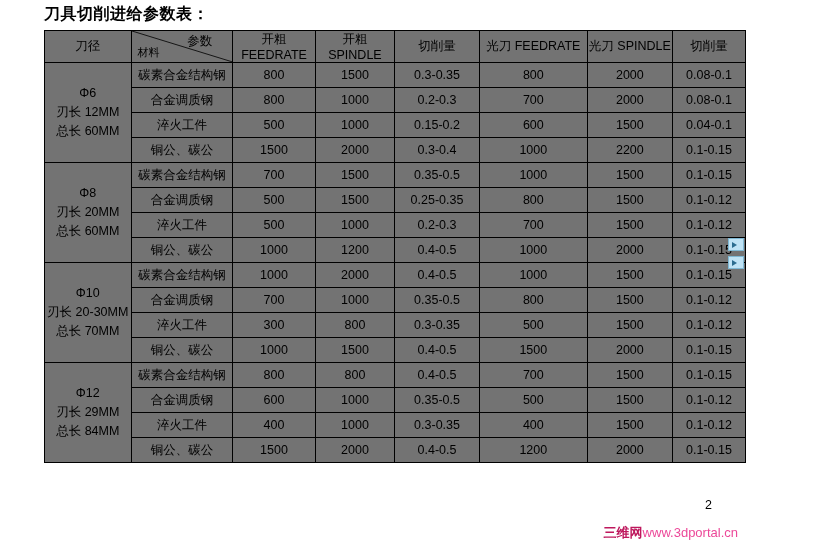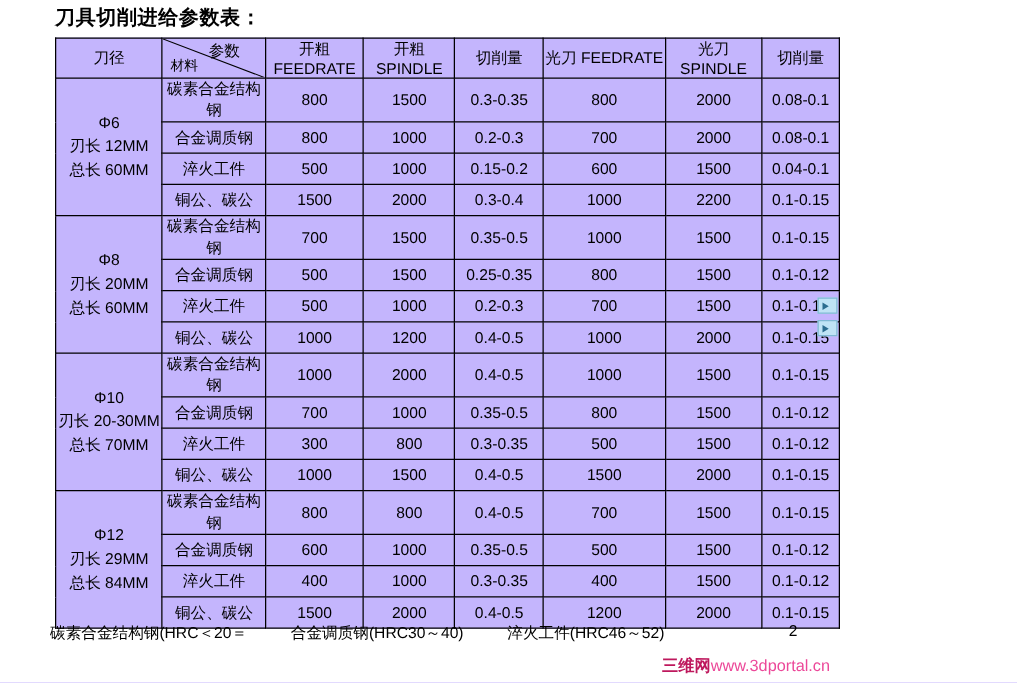--- a/index.html
+++ b/index.html
@@ -9,40 +9,40 @@
   body {
     width: 826px;
     height: 546px;
     background: #ffffff;
     font-family: "Liberation Sans", sans-serif;
     overflow: hidden;
     position: relative;
   }
   .page {
     position: relative;
-    width: 672px;
+    width: 746px;
     height: 546px;
     box-sizing: border-box;
   }
   .doc-title {
     position: absolute;
     left: 44px;
     top: 4px;
     font-size: 16px;
     font-weight: bold;
     color: #000;
     letter-spacing: 0.5px;
   }
   table.param-table {
     position: absolute;
     left: 44px;
     top: 30px;
     border-collapse: collapse;
     table-layout: fixed;
-    background: #c4b5fd;
+    background: #737373;
     padding-left: 26px;
   }
   table.param-table td, table.param-table th {
     border: 1px solid #000;
     font-size: 12.5px;
     color: #000;
     text-align: center;
     vertical-align: middle;
     padding: 0;
     height: 24px;
@@ -358,27 +358,20 @@
         <td>1500</td>
         <td>2000</td>
         <td>0.4-0.5</td>
         <td>1200</td>
         <td>2000</td>
         <td>0.1-0.15</td>
       </tr>
     </tbody>
   </table>
 
-  <div class="footnote">
-    <span>碳素合金结构钢(HRC＜20＝</span>
-    <span class="gap"></span>
-    <span>合金调质钢(HRC30～40)</span>
-    <span class="gap"></span>
-    <span>淬火工件(HRC46～52)</span>
-  </div>
 
   <div class="page-number">2</div>
 
   <div class="watermark">
     <span class="wm-red">三维网</span><span class="wm-blue">www.3dportal.cn</span>
   </div>
 
   <div class="side-marks">
     <div class="mk"></div>
     <div class="mk"></div>

